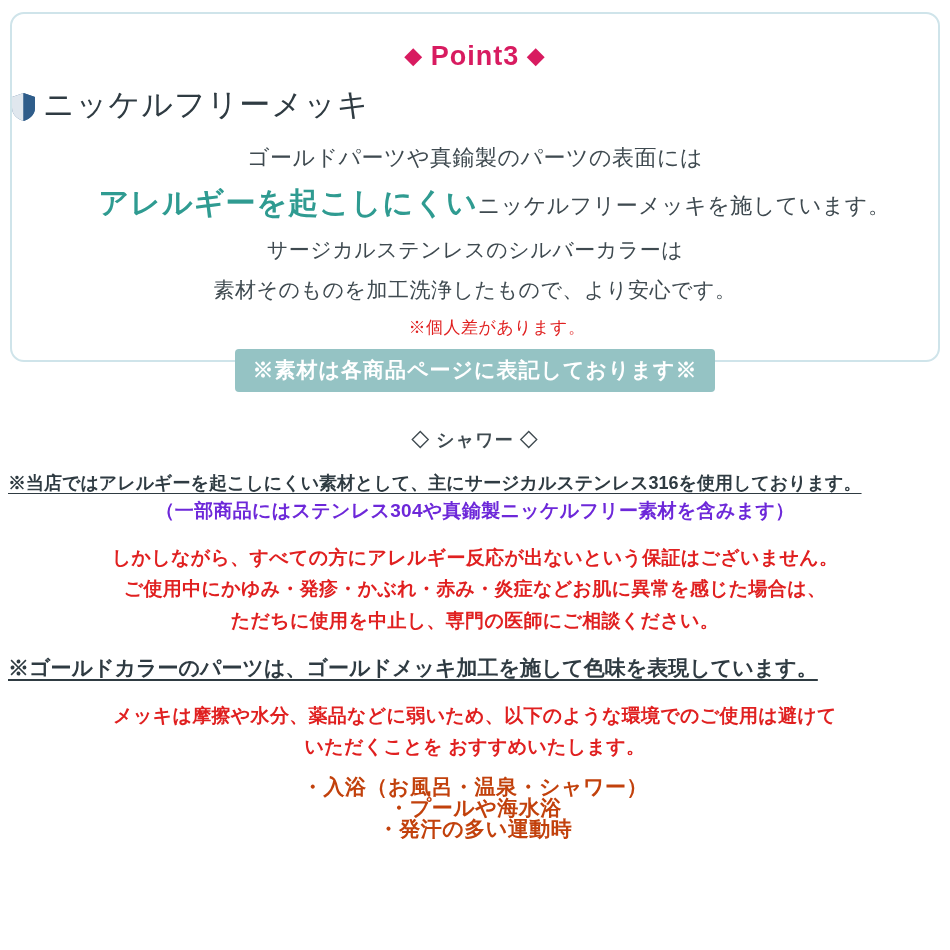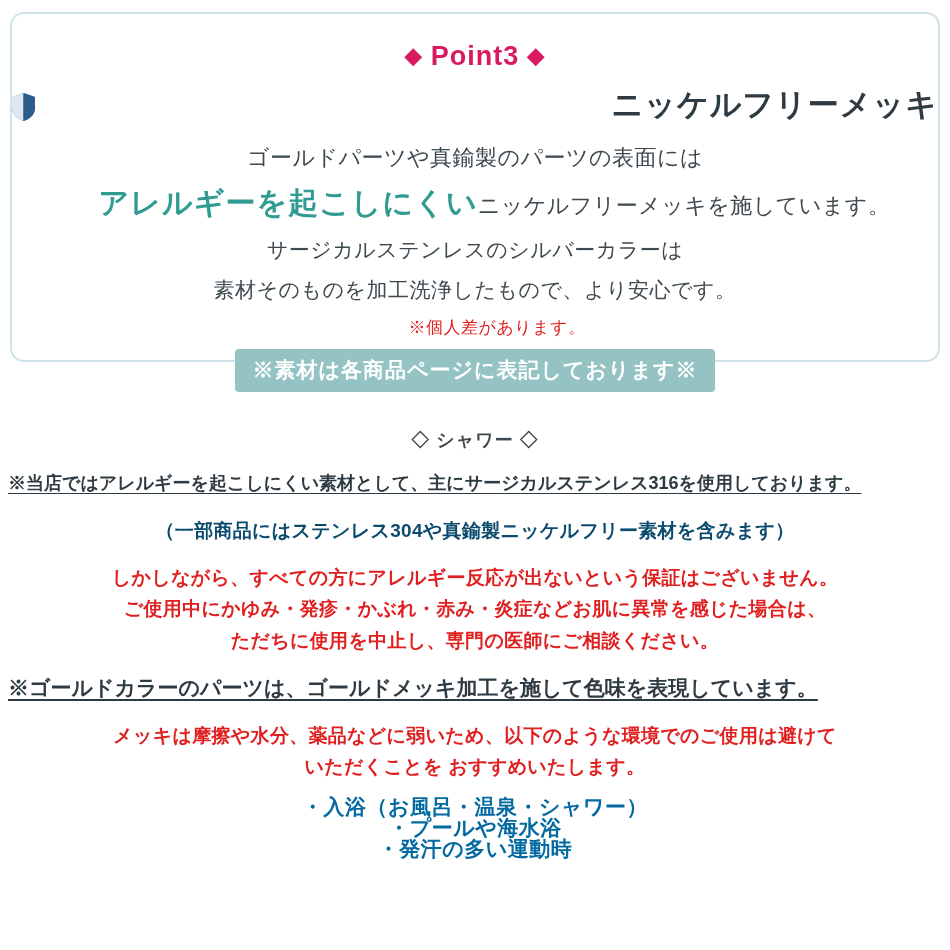--- a/index.html
+++ b/index.html
@@ -43,28 +43,28 @@
     line-height: 1.1;
     margin: 6px 0 2px 0;
   }
   .point-title .diamond {
     font-size: 22px;
     vertical-align: 2px;
     margin: 0 8px;
   }
   .point-heading {
     font-size: 31px;
-    font-weight: bold;
+    font-weight: normal;
     color: #2f3b42;
     letter-spacing: 1px;
     margin-top: 14px;
     line-height: 1.2;
     display: flex;
     align-items: center;
-    justify-content: space-between;
+    justify-content: flex-start;
     gap: 8px;
   }
   .shield-icon {
     display: inline-block;
     width: 23px;
     height: 28px;
     position: relative;
     top: 2px;
   }
   .line-1 {
@@ -137,22 +137,21 @@
     padding: 0 10px 0 8px;
   }
   .c-lead .u {
     text-decoration: underline;
     text-underline-offset: 4px;
   }
   .c-sub {
     text-align: center;
     font-size: 19px;
     font-weight: bold;
-    color: #0c4a6e;
-    margin-top: 20px;
+    color: #6d28d9;
     letter-spacing: 0.3px;
   }
   .c-red {
     text-align: center;
     font-size: 19px;
     font-weight: bold;
     color: #e02020;
     line-height: 1.65;
     margin-top: 18px;
     letter-spacing: 0.3px;
@@ -177,21 +176,21 @@
     line-height: 1.6;
     margin-top: 18px;
     letter-spacing: 0.3px;
   }
   .bullets {
     margin-top: 14px;
     text-align: center;
   }
   .bullet {
     font-size: 21px;
-    color: #0369a1;
+    color: #c2410c;
     font-weight: bold;
     line-height: 1.0;
     letter-spacing: 0.5px;
   }
 </style>
 </head>
 <body>
 
 <div class="page">
 

